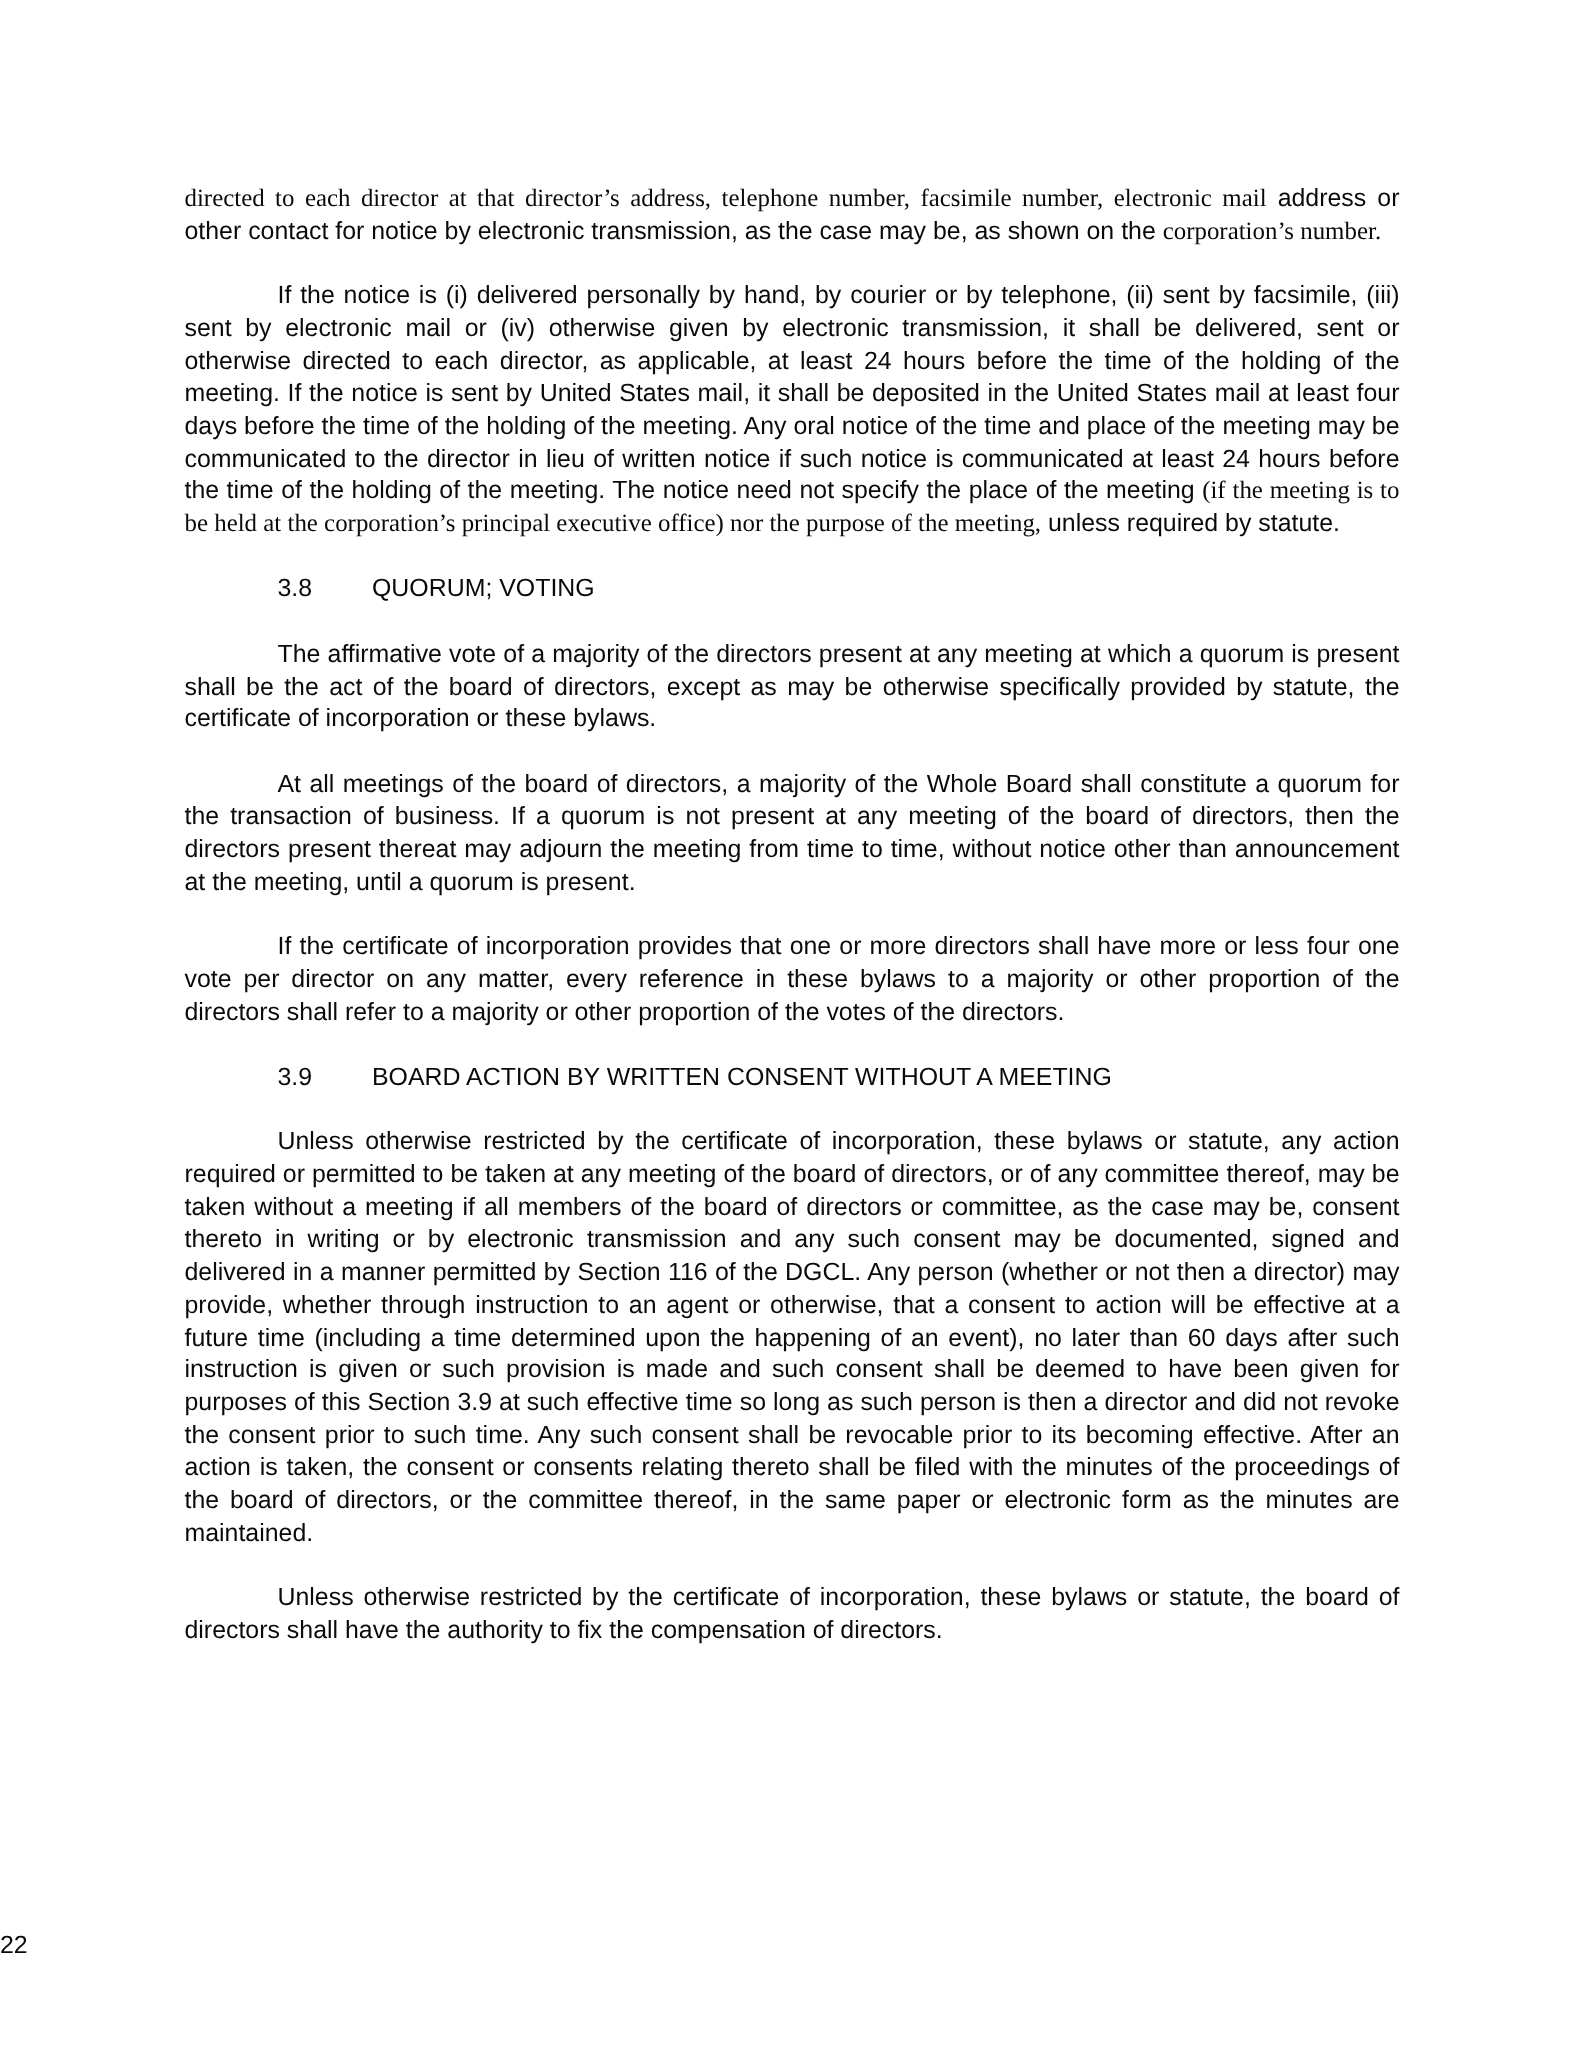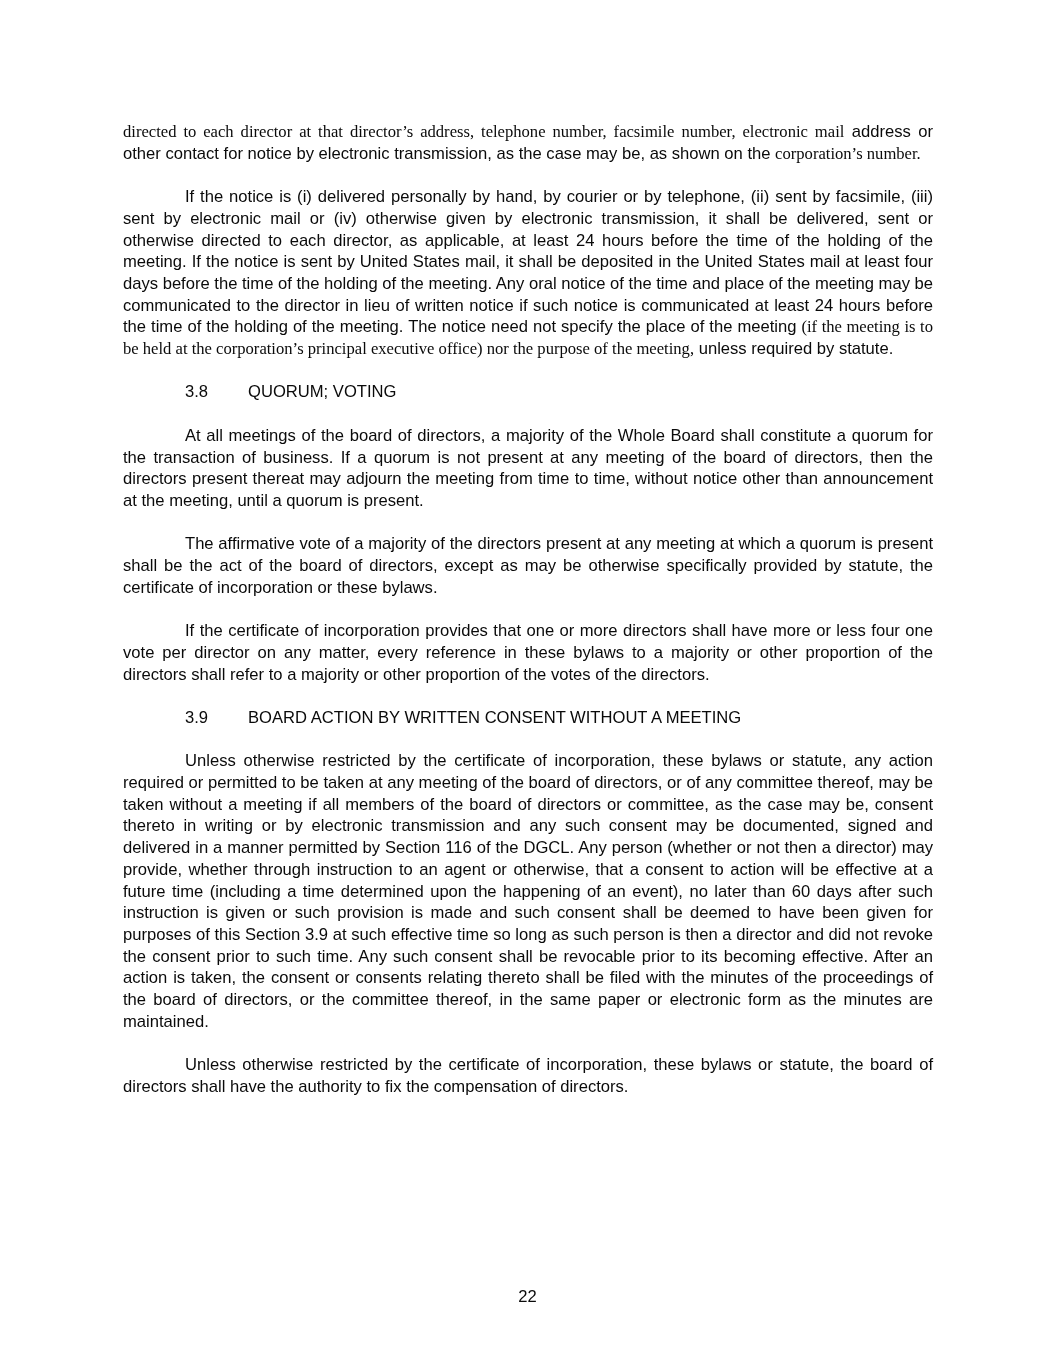--- a/index.html
+++ b/index.html
@@ -43,38 +43,38 @@
   .heading .num {
     display: inline-block;
     margin-left: 62px;
     width: 63px;
   }
   .page-number {
     position: absolute;
     left: 0;
     right: 0;
     bottom: 58px;
-    text-align: center;
+    text-align: left;
     font-size: 16.6px;
   }
 </style>
 </head>
 <body>
 
 <div class="page-content">
 
   <p class="noindent"><span class="serif">directed to each director at that director’s address, telephone number, facsimile number, electronic mail</span><span> address or other contact for notice by electronic transmission, as the case may be, as shown on the </span><span class="serif">corporation’s number.</span></p>
 
   <p class="indent"><span>If the notice is (i) delivered personally by hand, by courier or by telephone, (ii) sent by facsimile, (iii) sent by electronic mail or (iv) otherwise given by electronic transmission, it shall be delivered, sent or otherwise directed to each director, as applicable, at least 24 hours before the time of the holding of the meeting.  If the notice is sent by United States mail, it shall be deposited in the United States mail at least four days before the time of the holding of the meeting.  Any oral notice of the time and place of the meeting may be communicated to the director in lieu of written notice if such notice is communicated at least 24 hours before the time of the holding of the meeting.  The notice need not specify the place of the meeting </span><span class="serif">(if the meeting is to be held at the corporation’s principal executive office) nor the purpose of the meeting,</span><span> unless required by statute.</span></p>
 
   <h2 class="heading"><span class="num">3.8</span><span class="title">QUORUM; VOTING</span></h2>
 
+  <p class="indent">The affirmative vote of a majority of the directors present at any meeting at which a quorum is present shall be the act of the board of directors, except as may be otherwise specifically provided by statute, the certificate of incorporation or these bylaws.</p>
+
   <p class="indent">At all meetings of the board of directors, a majority of the Whole Board shall constitute a quorum for the transaction of business.  If a quorum is not present at any meeting of the board of directors, then the directors present thereat may adjourn the meeting from time to time, without notice other than announcement at the meeting, until a quorum is present.</p>
-
-  <p class="indent">The affirmative vote of a majority of the directors present at any meeting at which a quorum is present shall be the act of the board of directors, except as may be otherwise specifically provided by statute, the certificate of incorporation or these bylaws.</p>
 
   <p class="indent">If the certificate of incorporation provides that one or more directors shall have more or less four one vote per director on any matter, every reference in these bylaws to a majority or other proportion of the directors shall refer to a majority or other proportion of the votes of the directors.</p>
 
   <h2 class="heading"><span class="num">3.9</span><span class="title">BOARD ACTION BY WRITTEN CONSENT WITHOUT A MEETING</span></h2>
 
   <p class="indent">Unless otherwise restricted by the certificate of incorporation, these bylaws or statute, any action required or permitted to be taken at any meeting of the board of directors, or of any committee thereof, may be taken without a meeting if all members of the board of directors or committee, as the case may be, consent thereto in writing or by electronic transmission and any such consent may be documented, signed and delivered in a manner permitted by Section 116 of the DGCL.  Any person (whether or not then a director) may provide, whether through instruction to an agent or otherwise, that a consent to action will be effective at a future time (including a time determined upon the happening of an event), no later than 60 days after such instruction is given or such provision is made and such consent shall be deemed to have been given for purposes of this Section 3.9 at such effective time so long as such person is then a director and did not revoke the consent prior to such time.  Any such consent shall be revocable prior to its becoming effective.  After an action is taken, the consent or consents relating thereto shall be filed with the minutes of the proceedings of the board of directors, or the committee thereof, in the same paper or electronic form as the minutes are maintained.</p>
 
 
   <p class="indent">Unless otherwise restricted by the certificate of incorporation, these bylaws or statute, the board of directors shall have the authority to fix the compensation of directors.</p>
 

